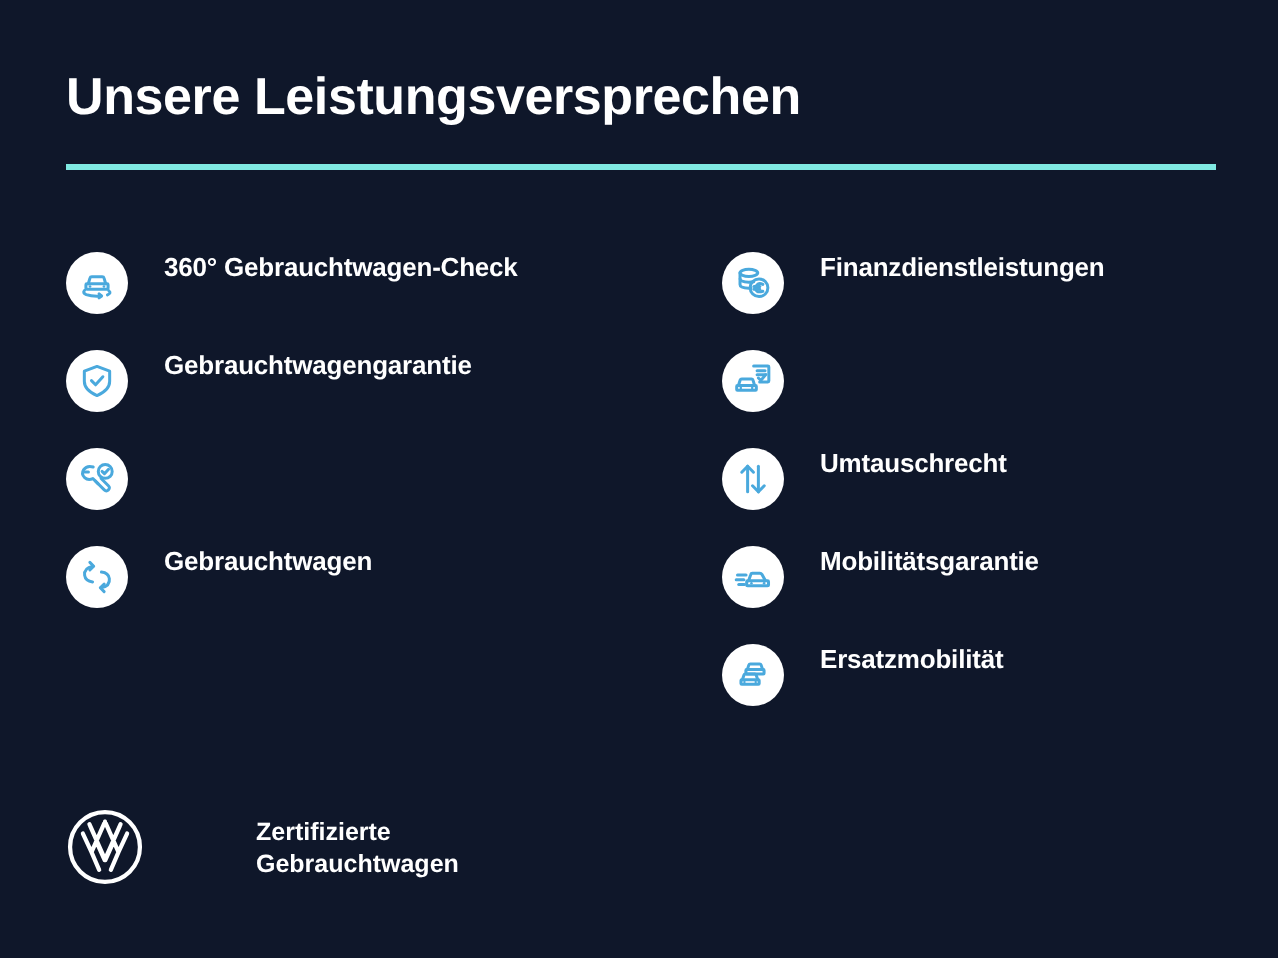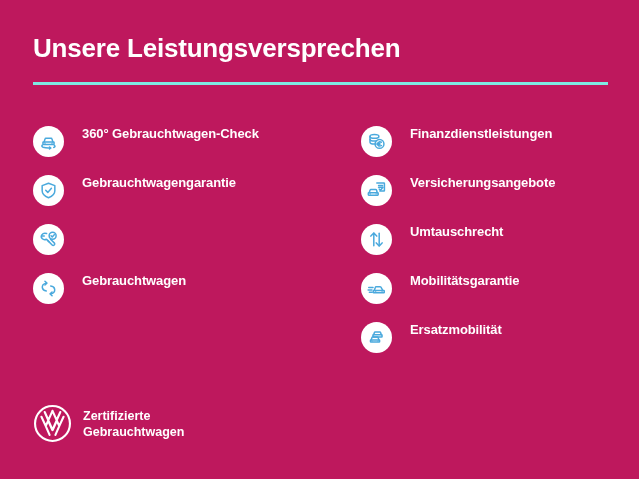--- a/index.html
+++ b/index.html
@@ -10,21 +10,21 @@
     width: 639px;
     height: 479px;
     overflow: hidden;
     font-family: "Liberation Sans", sans-serif;
     background: #ffffff;
   }
   #panel {
     position: relative;
     width: 639px;
     height: 479px;
-    background: #be185d;
+    background: #0f172a;
     box-sizing: border-box;
   }
   #page-title {
     position: absolute;
     left: 33px;
     top: 33px;
     font-size: 26px;
     font-weight: bold;
     color: #ffffff;
     letter-spacing: -0.2px;
@@ -88,20 +88,21 @@
     white-space: nowrap;
     letter-spacing: -0.1px;
   }
 
   #footer-brand {
     position: absolute;
     left: 33px;
     top: 404px;
     display: flex;
     align-items: center;
+    gap: 45px;
   }
   #vw-logo {
     width: 39px;
     height: 39px;
     flex: 0 0 39px;
   }
   #vw-logo svg { display: block; width: 39px; height: 39px; }
   #footer-text {
     margin-left: 11px;
     font-size: 12.5px;
@@ -196,21 +197,20 @@
           <path d="M2.8 14.8 L3.9 11.4 Q4.1 10.7 4.9 10.7 L11 10.7 Q11.8 10.7 12 11.4 L13 14.8"></path>
           <path d="M2.2 14.8 L13.6 14.8 Q14.1 14.8 14.1 15.4 L14.1 17.4 Q14.1 17.9 13.6 17.9 L2.2 17.9 Q1.7 17.9 1.7 17.4 L1.7 15.4 Q1.7 14.8 2.2 14.8 Z"></path>
           <circle class="solid" cx="4.3" cy="16.4" r="0.8"></circle>
           <circle class="solid" cx="11.5" cy="16.4" r="0.8"></circle>
           <path d="M12.4 2.6 L21.4 2.6 Q22 2.6 22 3.2 L22 12 Q22 12.6 21.4 12.6 L16.2 12.6"></path>
           <path d="M14.6 5.6 L19.6 5.6"></path>
           <path d="M14.6 8 L19.6 8"></path>
           <path d="M15.4 10.1 L17 11.6 L20.1 7.9"></path>
         </svg>
       </span>
-      <span class="benefit-label">Versicherungsangebote</span>
     </div>
 
     <div class="benefit-row">
       <span class="benefit-icon">
         <svg viewBox="0 0 24 24">
           <path d="M8.6 20 L8.6 4"></path>
           <path d="M4.9 7.7 L8.6 3.9 L12.3 7.7"></path>
           <path d="M15.4 4 L15.4 20"></path>
           <path d="M11.7 16.3 L15.4 20.1 L19.1 16.3"></path>
         </svg>

